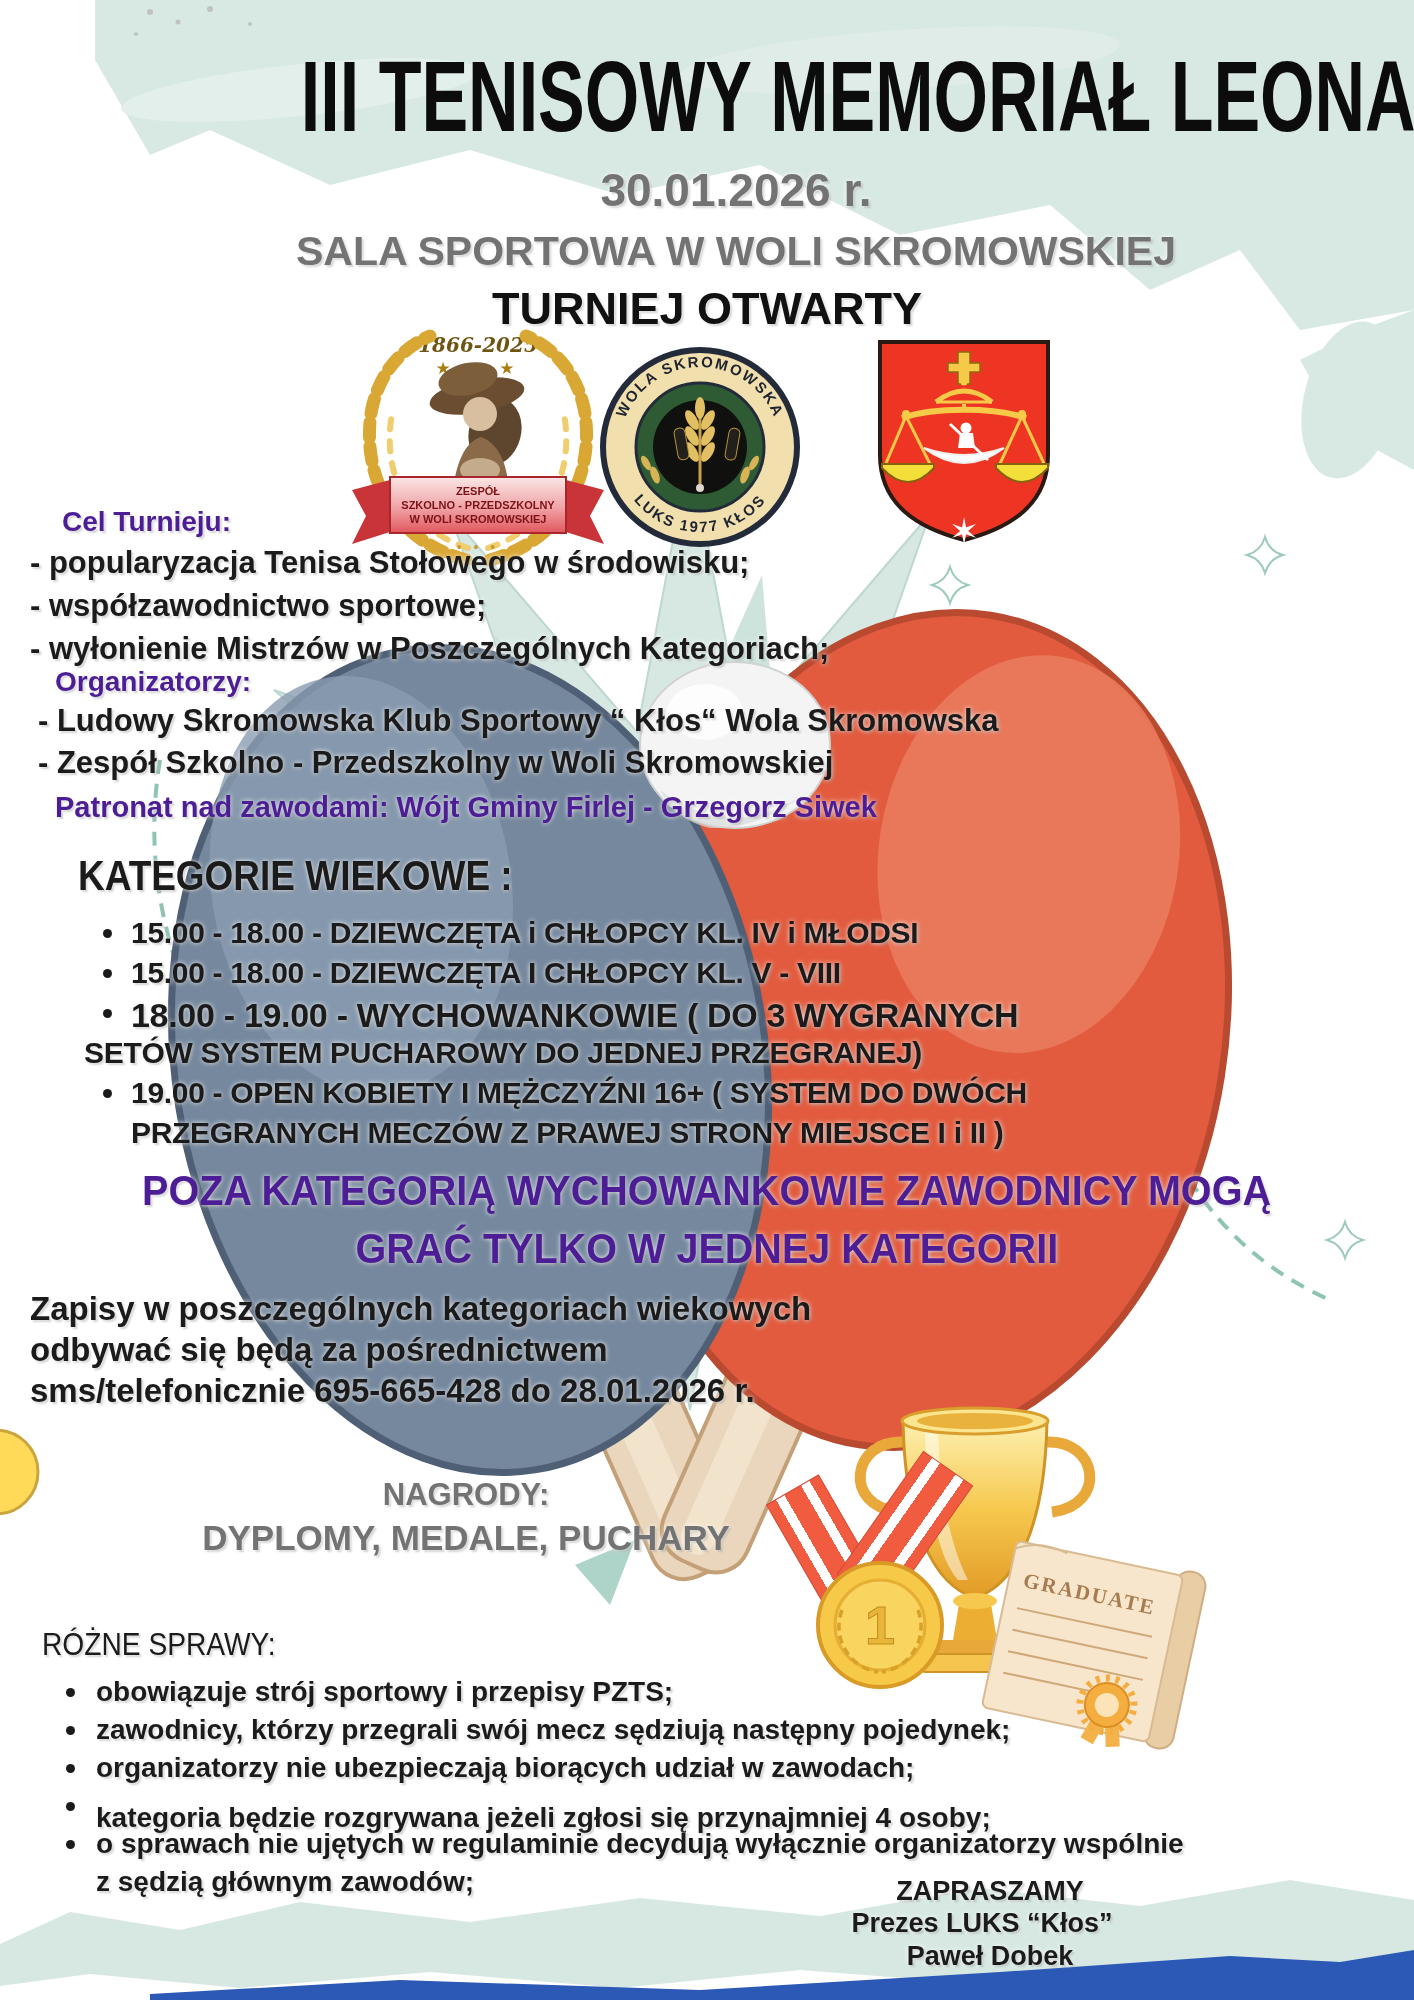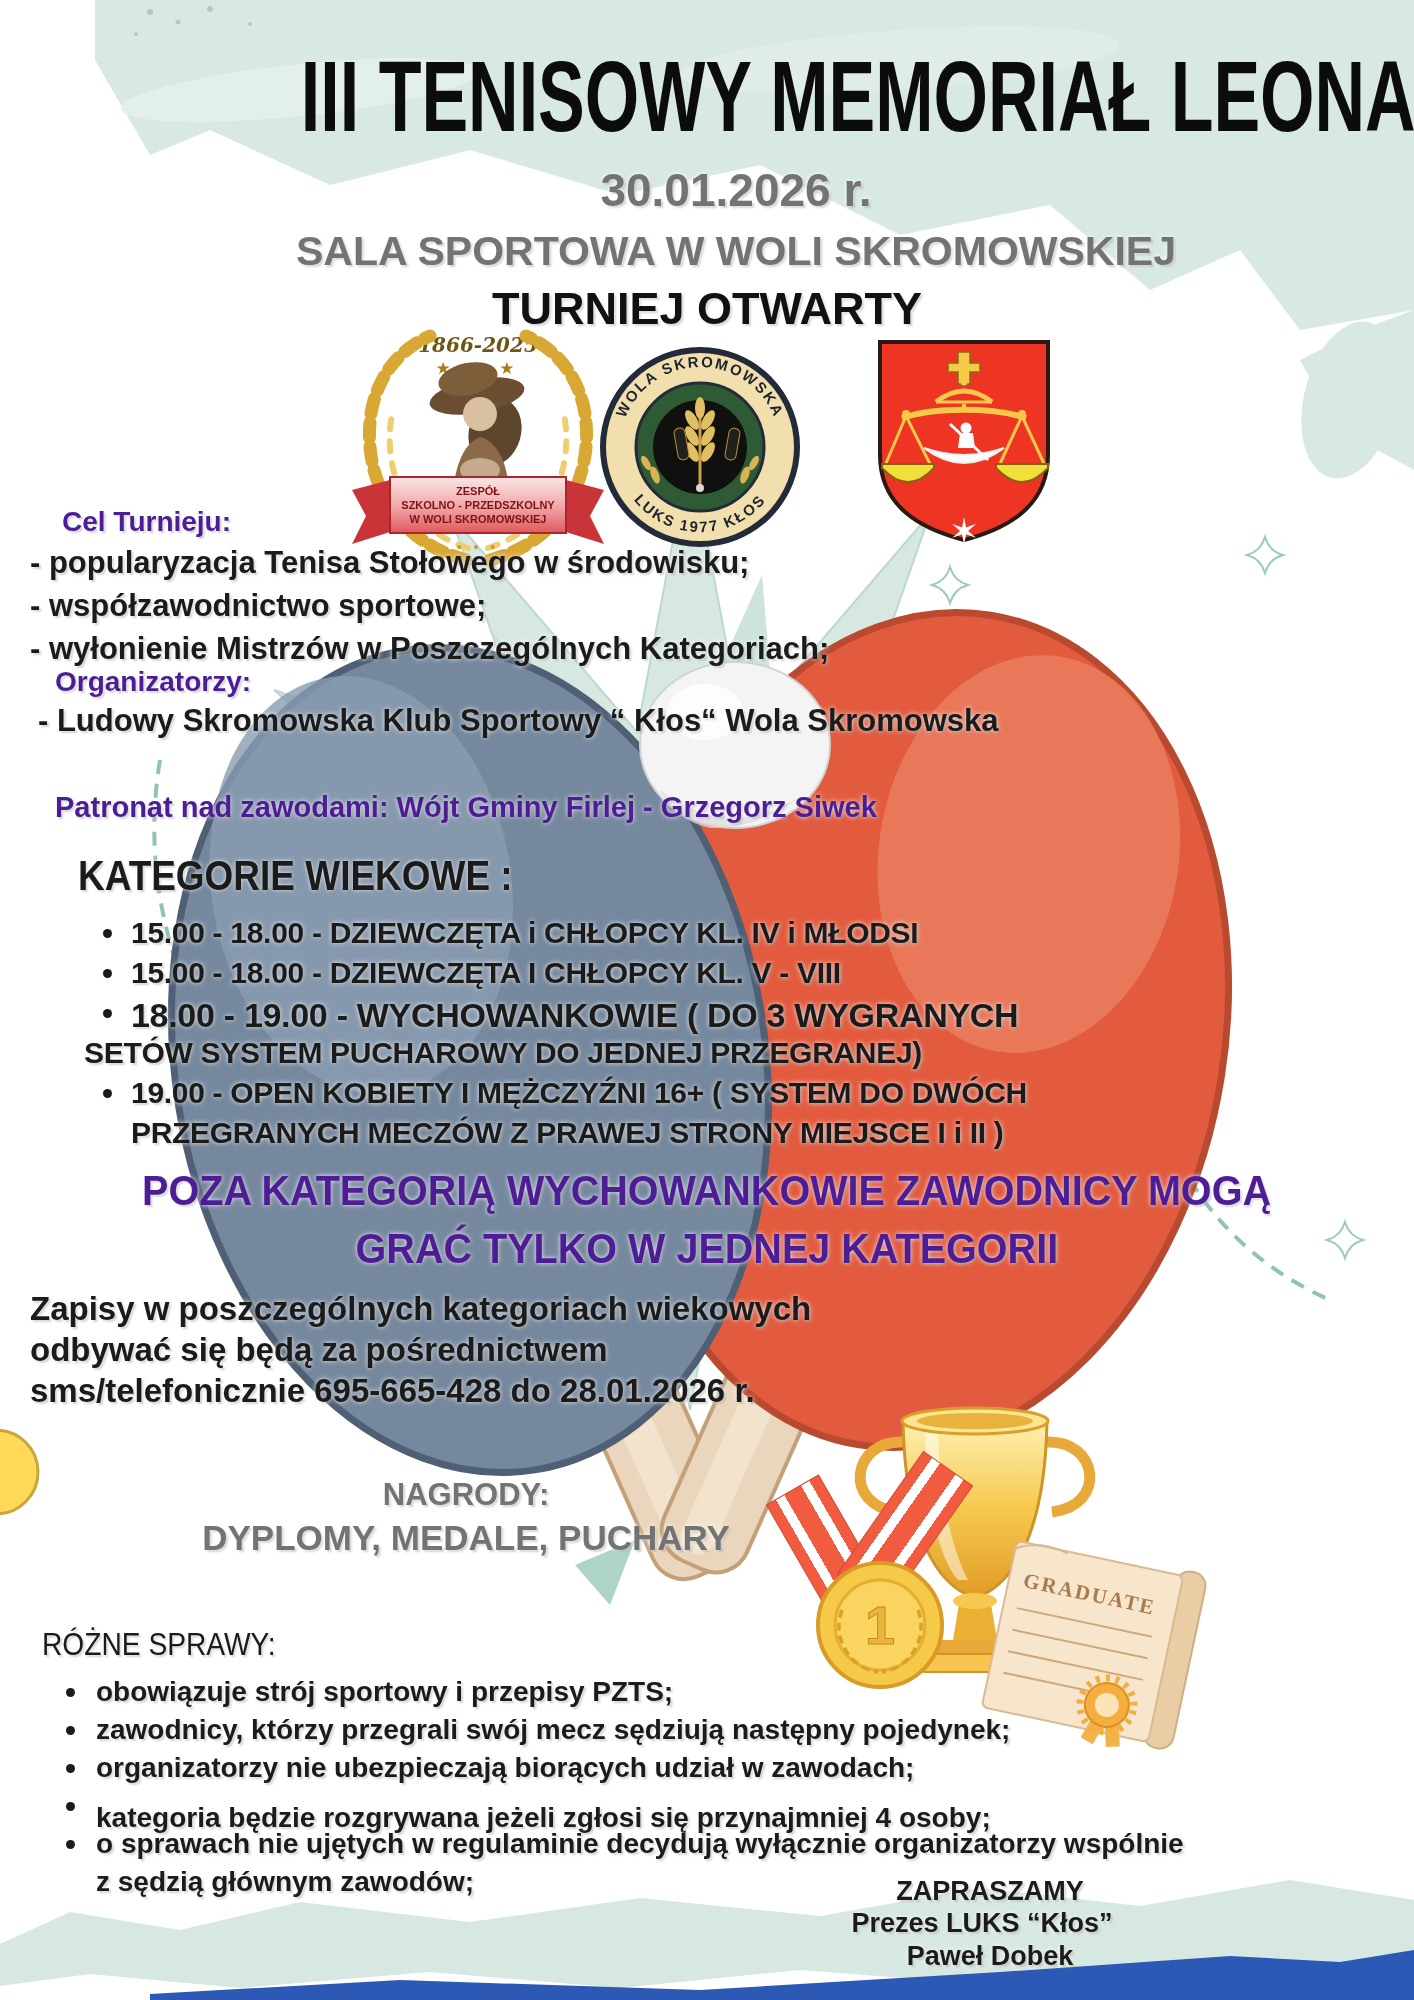--- a/index.html
+++ b/index.html
@@ -248,20 +248,21 @@
   <div class="t cx red" style="top:228px;font-size:41px;">SALA SPORTOWA W WOLI SKROMOWSKIEJ</div>
   <div class="t cx" style="top:283px;font-size:45px;color:#111;">TURNIEJ OTWARTY</div>
 
   <div class="t blue" style="top:506px;left:62px;font-size:28px;">Cel Turnieju:</div>
   <div class="t" style="top:545px;left:30px;font-size:31px;">- popularyzacja Tenisa Stołowego w środowisku;</div>
   <div class="t" style="top:588px;left:30px;font-size:31px;">- współzawodnictwo sportowe;</div>
   <div class="t" style="top:631px;left:30px;font-size:31px;">- wyłonienie Mistrzów w Poszczególnych Kategoriach;</div>
 
   <div class="t blue" style="top:666px;left:55px;font-size:28px;">Organizatorzy:</div>
   <div class="t" style="top:703px;left:38px;font-size:31px;">- Ludowy Skromowska Klub Sportowy “ Kłos“ Wola Skromowska</div>
+  <div class="t" style="top:745px;left:38px;font-size:31px;">- Zespół Szkolno - Przedszkolny w Woli Skromowskiej</div>
   <div class="t blue" style="top:791px;left:55px;font-size:29px;">Patronat nad zawodami: Wójt Gminy Firlej - Grzegorz Siwek</div>
 
   <div class="t" style="top:852px;left:78px;font-size:42px;font-weight:800;">
     <span class="sq88">KATEGORIE WIEKOWE :</span>
   </div>
   <span class="dot" style="top:929px;left:103px;"></span>
   <div class="t" style="top:916px;left:131px;font-size:30px;letter-spacing:-0.3px;">15.00 - 18.00 - DZIEWCZĘTA i CHŁOPCY KL. IV i MŁODSI</div>
   <span class="dot" style="top:969px;left:103px;"></span>
   <div class="t" style="top:956px;left:131px;font-size:30px;letter-spacing:-0.3px;">15.00 - 18.00 - DZIEWCZĘTA I CHŁOPCY KL. V - VIII</div>
   <span class="dot" style="top:1009px;left:103px;"></span>

